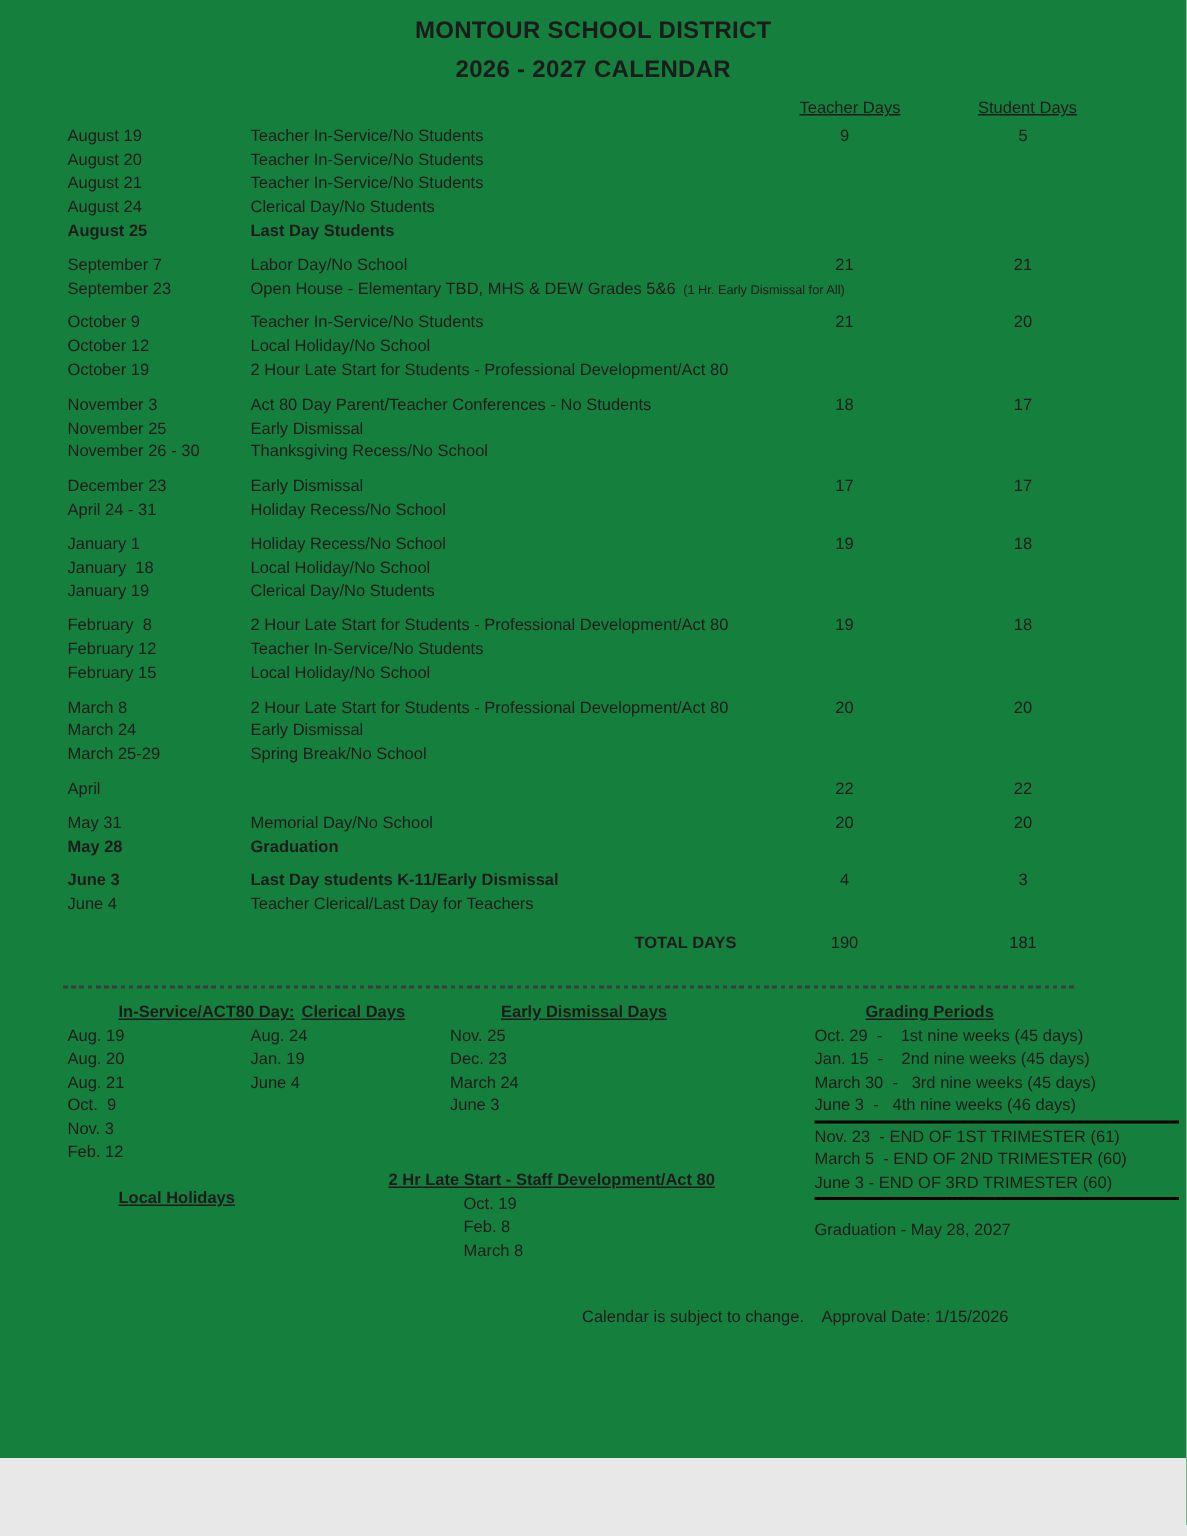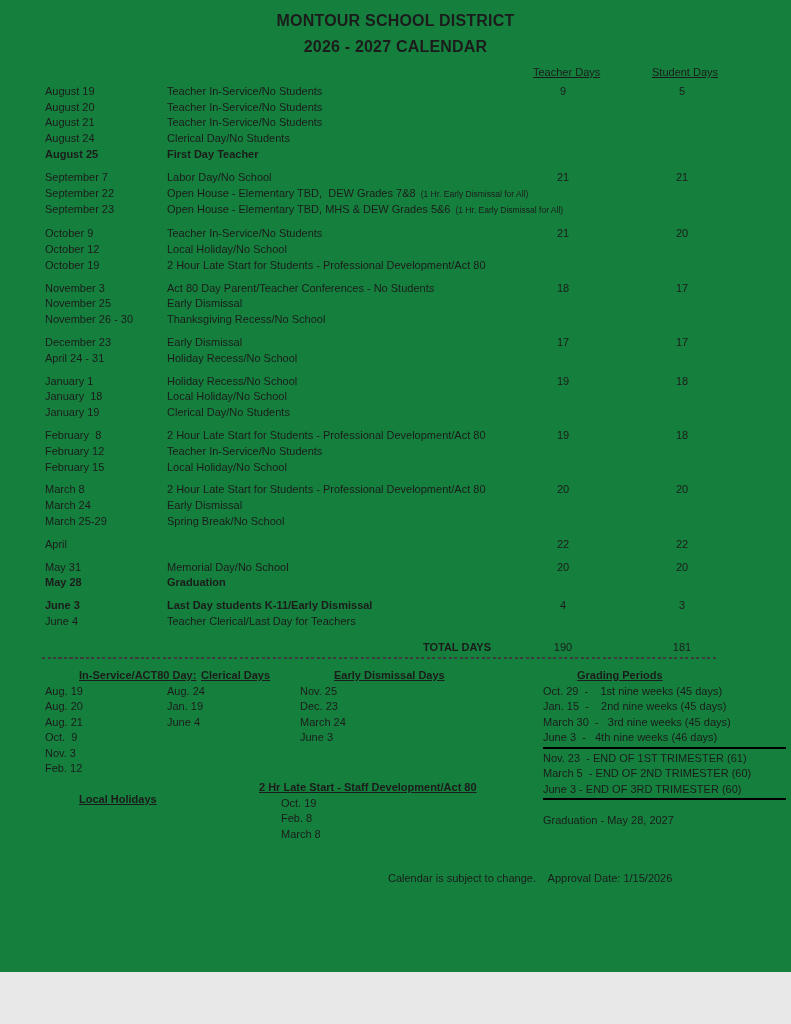--- a/index.html
+++ b/index.html
@@ -42,21 +42,21 @@
   .bottom { position:absolute; top:668px; left:0; width:791px; height:210px; line-height:15.5px; }
   .fn-col { position:absolute; top:0; }
   .fn-col.c1 { left:45px;  width:125px; }
   .fn-col.c2 { left:167px; width:125px; }
   .fn-col.c3 { left:300px; width:170px; }
   .fn-col.c4 { left:543px; width:245px; }
   .fn-head { font-weight:bold; text-decoration:underline; white-space:pre;margin-left:34px; }
   .fn-item { white-space:pre; }
   .fn-gap { height:15.5px; }
   .late-start { position:absolute; left:225px; top:112px; width:250px; }
-  .late-start .fn-item { margin-left:56px; }
+  .late-start .fn-item { margin-left:84px; }
   .thick-rule { border:none; border-top:2.5px solid #000; margin:1px 0 2px 0; width:243px; }
   .grad-note { margin-top:13px; white-space:pre; }
 
   
   .footer-note { position:absolute; top:872px; left:388px; white-space:pre; }
 </style>
 </head>
 <body>
 
 <div class="page">
@@ -99,40 +99,33 @@
         </div>
         <div class="cal-row">
           <span class="cell date">August 24</span>
           <span class="cell desc">Clerical Day/No Students</span>
           <span class="cell num"></span>
           <span class="cell "></span>
           <span class="cell num"></span>
         </div>
         <div class="cal-row bold">
           <span class="cell date">August 25</span>
-          <span class="cell desc">First Day Teacher</span>
+          <span class="cell desc">Last Day Students</span>
           <span class="cell num"></span>
           <span class="cell "></span>
           <span class="cell num"></span>
         </div>
       </div>
       <div class="month-group">
         <div class="cal-row">
           <span class="cell date">September 7</span>
           <span class="cell desc">Labor Day/No School</span>
           <span class="cell num">21</span>
           <span class="cell "></span>
           <span class="cell num">21</span>
-        </div>
-        <div class="cal-row">
-          <span class="cell date">September 22</span>
-          <span class="cell desc">Open House - Elementary TBD,  DEW Grades 7&amp;8<span class="note">(1 Hr. Early Dismissal for All)</span></span>
-          <span class="cell num"></span>
-          <span class="cell "></span>
-          <span class="cell num"></span>
         </div>
         <div class="cal-row">
           <span class="cell date">September 23</span>
           <span class="cell desc">Open House - Elementary TBD, MHS &amp; DEW Grades 5&amp;6<span class="note">(1 Hr. Early Dismissal for All)</span></span>
           <span class="cell num"></span>
           <span class="cell "></span>
           <span class="cell num"></span>
         </div>
       </div>
       <div class="month-group">

